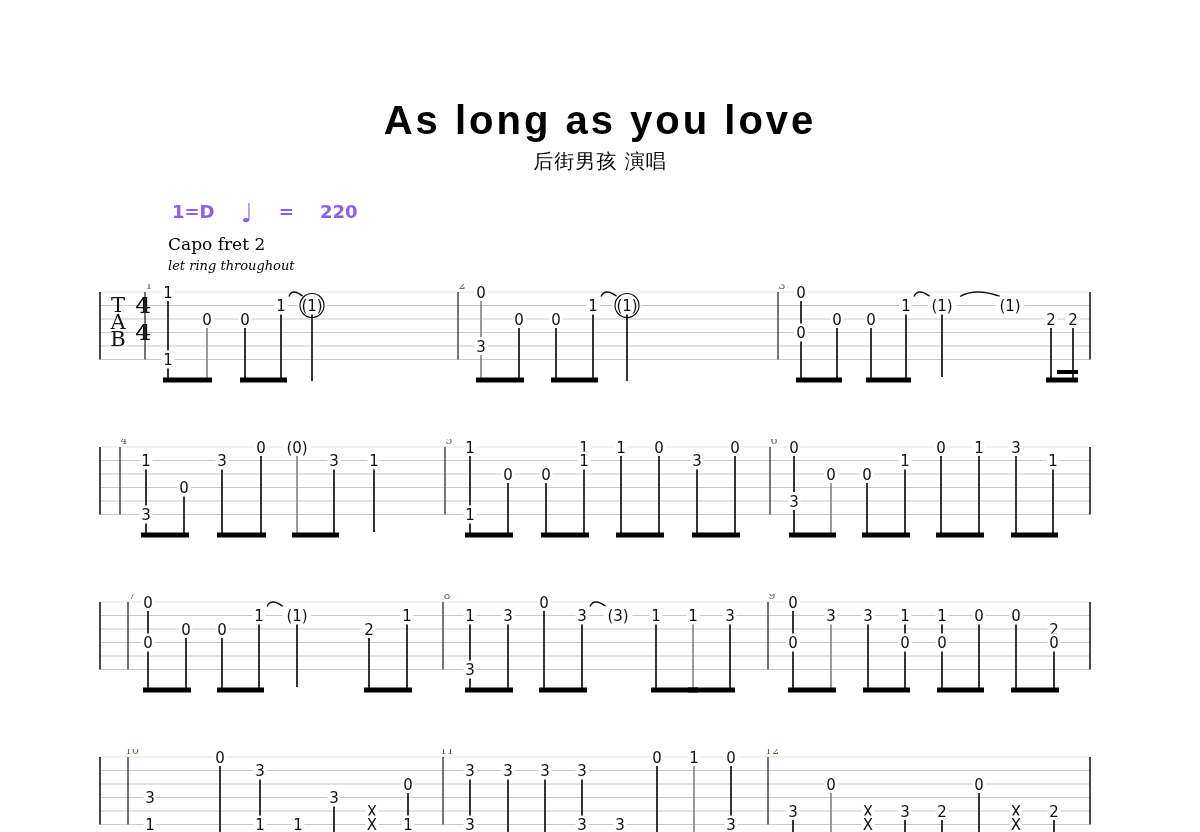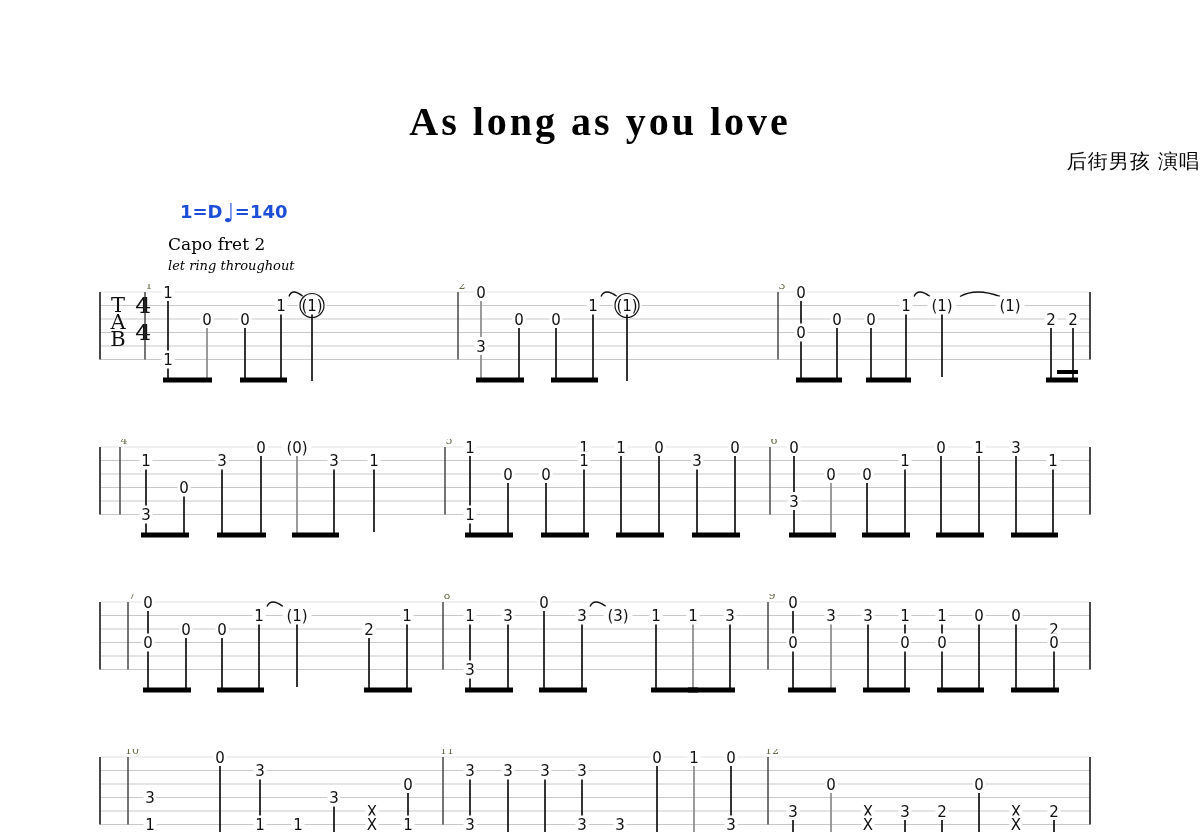--- a/index.html
+++ b/index.html
@@ -7,40 +7,40 @@
     width:1200px;height:832px;background:#ffffff;
     font-family:"DejaVu Sans",sans-serif;
     color:#000;overflow:hidden;position:relative;
   }
   .sheet{position:relative;width:1200px;height:832px;}
 
   
   .title{
     position:absolute;left:0;right:0;top:98px;
     text-align:center;
-    font-family:Liberation Serif, serif;
+    font-family:Liberation Sans, sans-serif;
     font-size:40px;font-weight:700;letter-spacing:3px;
     color:#000;
   }
   .subtitle{
     position:absolute;left:0;right:0;top:148px;
-    text-align:right;
+    text-align:center;
     font-family:"DejaVu Sans","Liberation Sans",sans-serif;
     font-size:20px;color:#000;letter-spacing:1px;
   }
   .credit{
     position:absolute;right:100px;top:172px;
     font-family:"DejaVu Sans Mono","Liberation Mono",monospace;
     font-size:17px;color:#000;letter-spacing:.5px;
   }
   .keytempo{
-    position:absolute;left:180px;top:198px;
+    position:absolute;left:172px;top:198px;
     font-family:"DejaVu Sans","Liberation Sans",sans-serif;
-    font-size:18px;font-weight:700;color:#1d4ed8;
-    display:flex;align-items:center;gap:0;
+    font-size:18px;font-weight:700;color:#8b5cf6;
+    display:flex;align-items:center;gap:26px;
   }
   .keytempo .eq{font-weight:700;}
   .notehead-glyph{
     font-family:"DejaVu Serif","Liberation Serif",serif;
     font-size:26px;line-height:1;position:relative;top:2px;
   }
   .capo{
     position:absolute;left:168px;top:234px;
     font-family:"DejaVu Serif","Liberation Serif",serif;
     font-size:17px;color:#000;
@@ -88,21 +88,21 @@
 
 <div class="sheet">
 
   <div class="title">As long as you love</div>
   <div class="subtitle">后街男孩 演唱</div>
 
   <div class="keytempo">
     <span>1=D</span>
     <span class="notehead-glyph">♩</span>
     <span class="eq">=</span>
-    <span>140</span>
+    <span>220</span>
   </div>
 
   <div class="capo">Capo fret 2</div>
   <div class="letring">let ring throughout</div>
 
   <div class="system" id="sys0" style="top:284px;">
       <svg width="1200" height="115" viewBox="0 0 1200 115">
         <line x1="100" y1="8" x2="1090" y2="8" class="staff-line top"></line>
         <line x1="100" y1="21.5" x2="1090" y2="21.5" class="staff-line"></line>
         <line x1="100" y1="35" x2="1090" y2="35" class="staff-line"></line>

